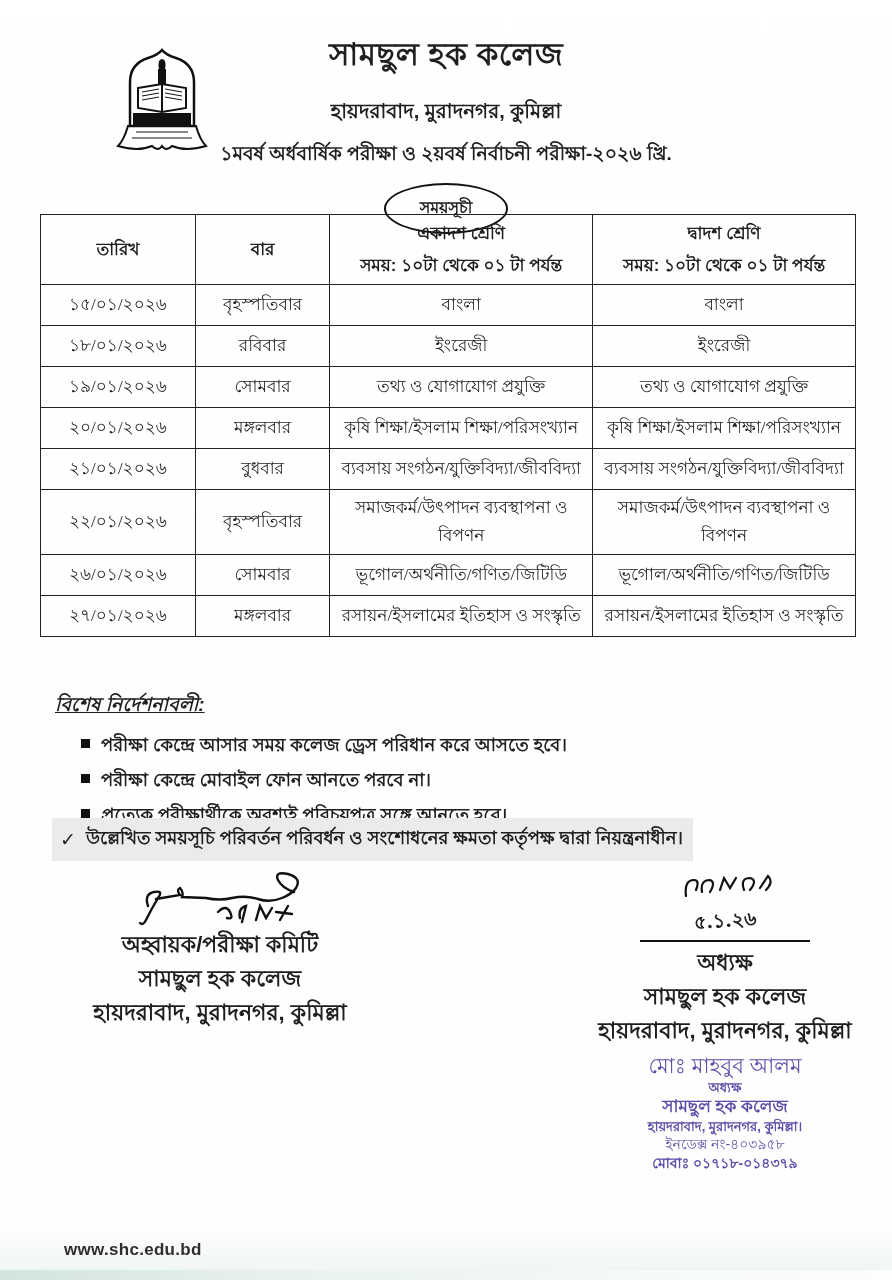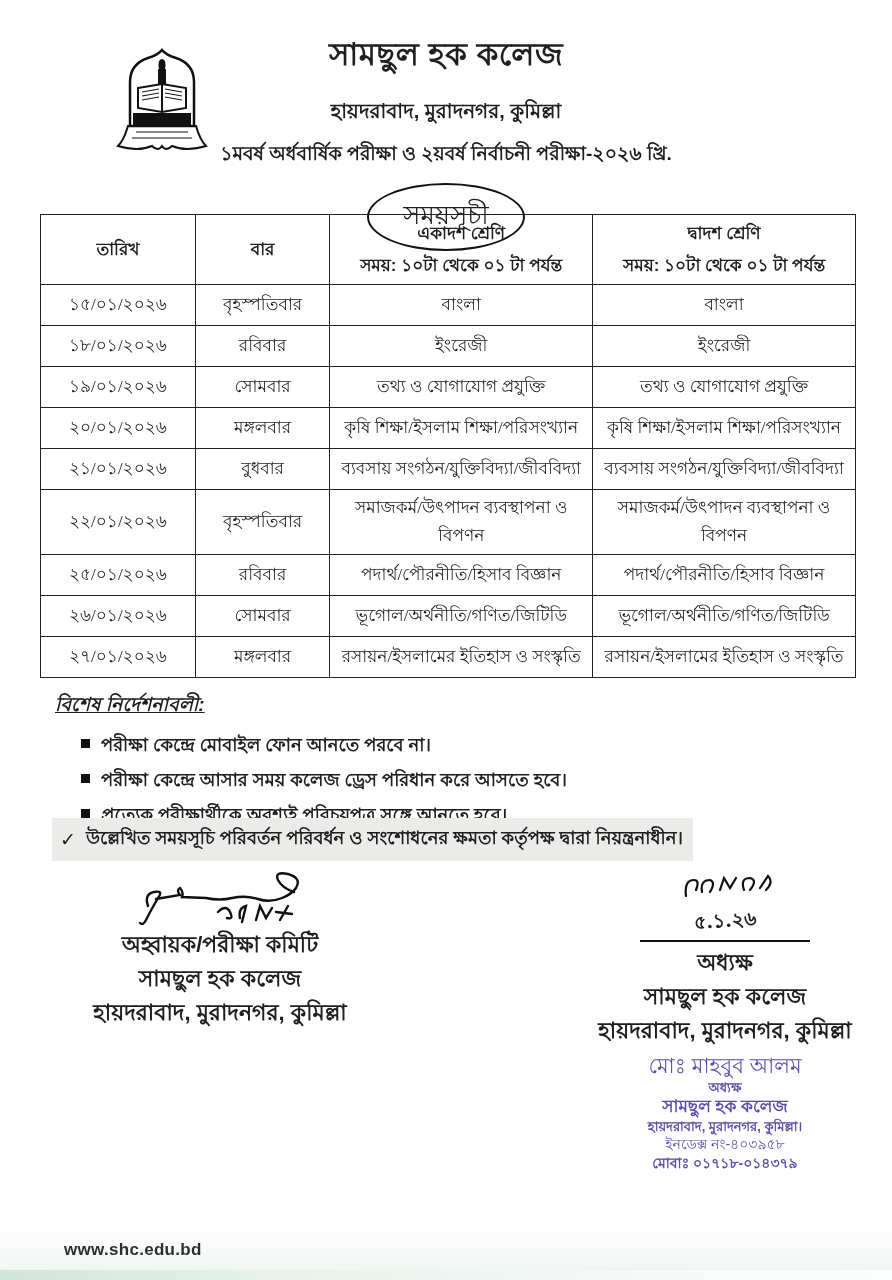--- a/index.html
+++ b/index.html
@@ -23,22 +23,22 @@
   }
   .college-name { font-size: 31px; font-weight: bold; letter-spacing: 0.5px; }
   .college-address { font-size: 20px; font-weight: bold; margin-top: 14px; }
   .exam-title { font-size: 19px; font-weight: bold; margin-top: 10px; }
   .badge-wrap { margin-top: 12px; }
   .badge {
     display: inline-block;
     border: 2.5px solid #111;
     border-radius: 50%;
     padding: 10px 34px;
-    font-size: 26px;
-    font-weight: normal;
+    font-size: 16px;
+    font-weight: bold;
   }
   
   .schedule {
     position: absolute; left: 40px; top: 214px; width: 816px;
     border-collapse: collapse;
     table-layout: fixed;
   }
   .schedule th, .schedule td {
     border: 1.8px solid #222;
     text-align: center;
@@ -195,50 +195,44 @@
         <td>ব্যবসায় সংগঠন/যুক্তিবিদ্যা/জীববিদ্যা</td>
         <td>ব্যবসায় সংগঠন/যুক্তিবিদ্যা/জীববিদ্যা</td>
       </tr>
       <tr>
         <td class="cell-date">২২/০১/২০২৬</td>
         <td>বৃহস্পতিবার</td>
         <td>সমাজকর্ম/উৎপাদন ব্যবস্থাপনা ও বিপণন</td>
         <td>সমাজকর্ম/উৎপাদন ব্যবস্থাপনা ও বিপণন</td>
       </tr>
       <tr>
-        <td class="cell-date">২৫/০১/২০২৬</td>
-        <td>রবিবার</td>
-        <td>পদার্থ/পৌরনীতি/হিসাব বিজ্ঞান</td>
-        <td>পদার্থ/পৌরনীতি/হিসাব বিজ্ঞান</td>
-      </tr>
-      <tr>
         <td class="cell-date">২৬/০১/২০২৬</td>
         <td>সোমবার</td>
         <td>ভূগোল/অর্থনীতি/গণিত/জিটিডি</td>
         <td>ভূগোল/অর্থনীতি/গণিত/জিটিডি</td>
       </tr>
       <tr>
         <td class="cell-date">২৭/০১/২০২৬</td>
         <td>মঙ্গলবার</td>
         <td>রসায়ন/ইসলামের ইতিহাস ও সংস্কৃতি</td>
         <td>রসায়ন/ইসলামের ইতিহাস ও সংস্কৃতি</td>
       </tr>
     </tbody>
   </table>
 
   <div class="notes">
     <div class="notes-heading">বিশেষ নির্দেশনাবলী:</div>
     <ul class="notes-list">
       <li>
         <span class="bullet"></span>
-        <span>পরীক্ষা কেন্দ্রে মোবাইল ফোন আনতে পরবে না।</span>
+        <span>পরীক্ষা কেন্দ্রে আসার সময় কলেজ ড্রেস পরিধান করে আসতে হবে।</span>
       </li>
       <li>
         <span class="bullet"></span>
-        <span>পরীক্ষা কেন্দ্রে আসার সময় কলেজ ড্রেস পরিধান করে আসতে হবে।</span>
+        <span>পরীক্ষা কেন্দ্রে মোবাইল ফোন আনতে পরবে না।</span>
       </li>
       <li>
         <span class="bullet"></span>
         <span>প্রত্যেক পরীক্ষার্থীকে অবশ্যই পরিচয়পত্র সঙ্গে আনতে হবে।</span>
       </li>
     </ul>
   </div>
 
   <div class="check-note">
     <span class="tick">✓</span>

